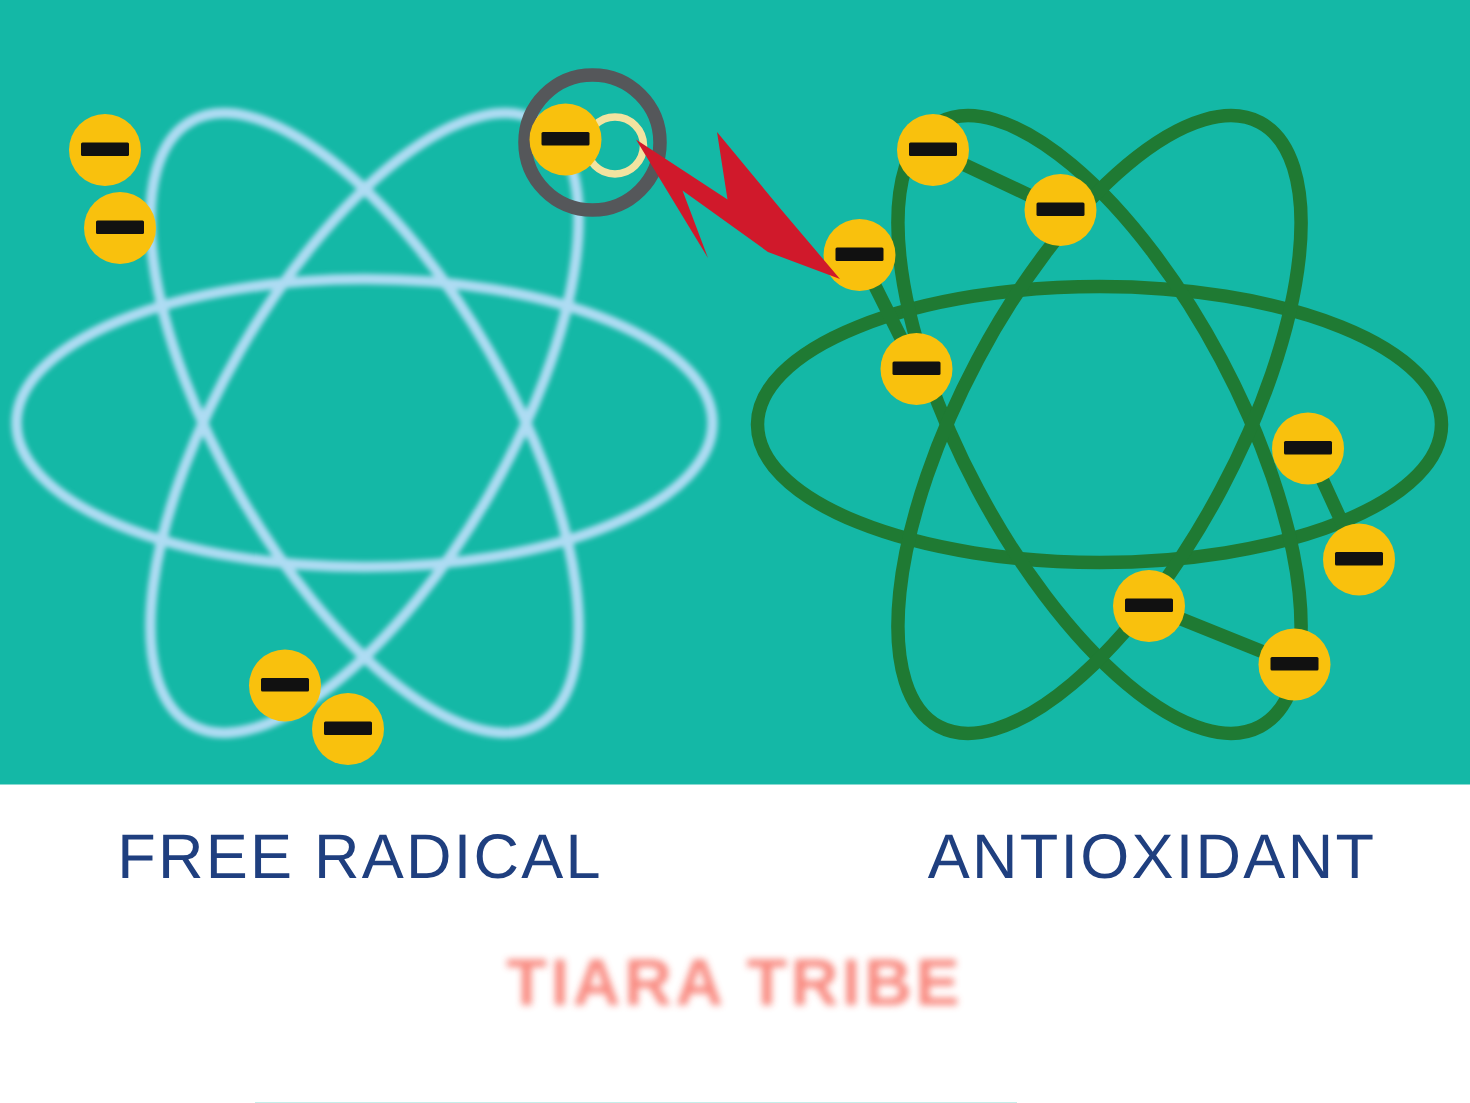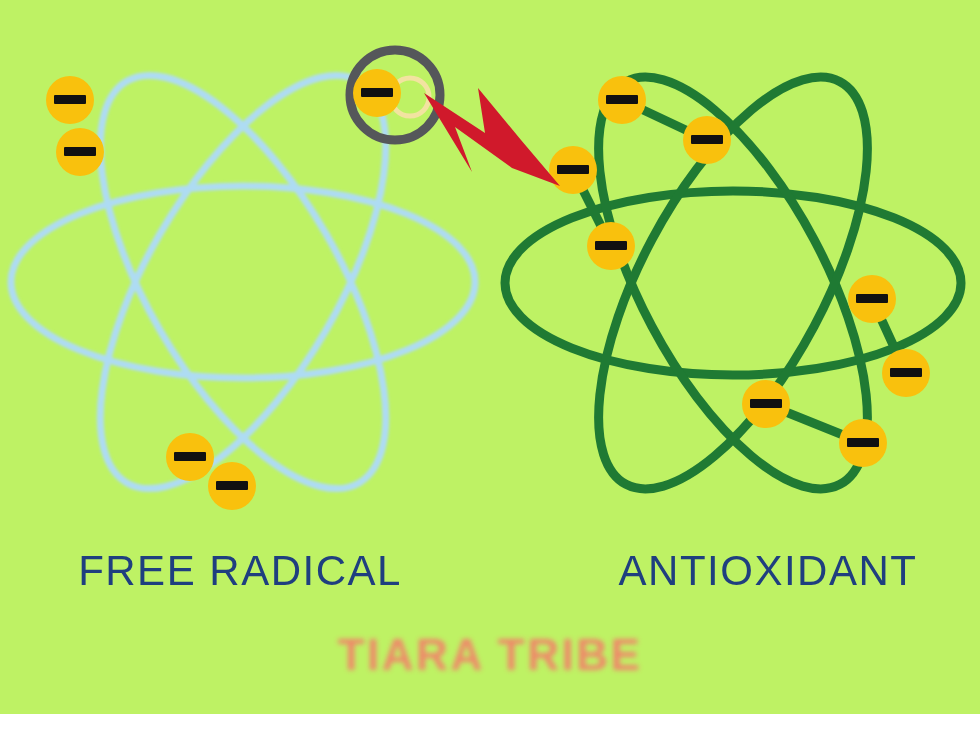--- a/index.html
+++ b/index.html
@@ -10,22 +10,22 @@
   }
   body {
     width: 980px;
     height: 735px;
     overflow: hidden;
     font-family: "Liberation Sans", sans-serif;
   }
   #canvas-root {
     position: relative;
     width: 980px;
-    height: 714px;
-    background: #bef264;
+    height: 523px;
+    background: #14b8a6;
   }
   svg#diagram {
     position: absolute;
     left: 0;
     top: 0;
     width: 980px;
     height: 735px;
     display: block;
   }
   .label-text {

